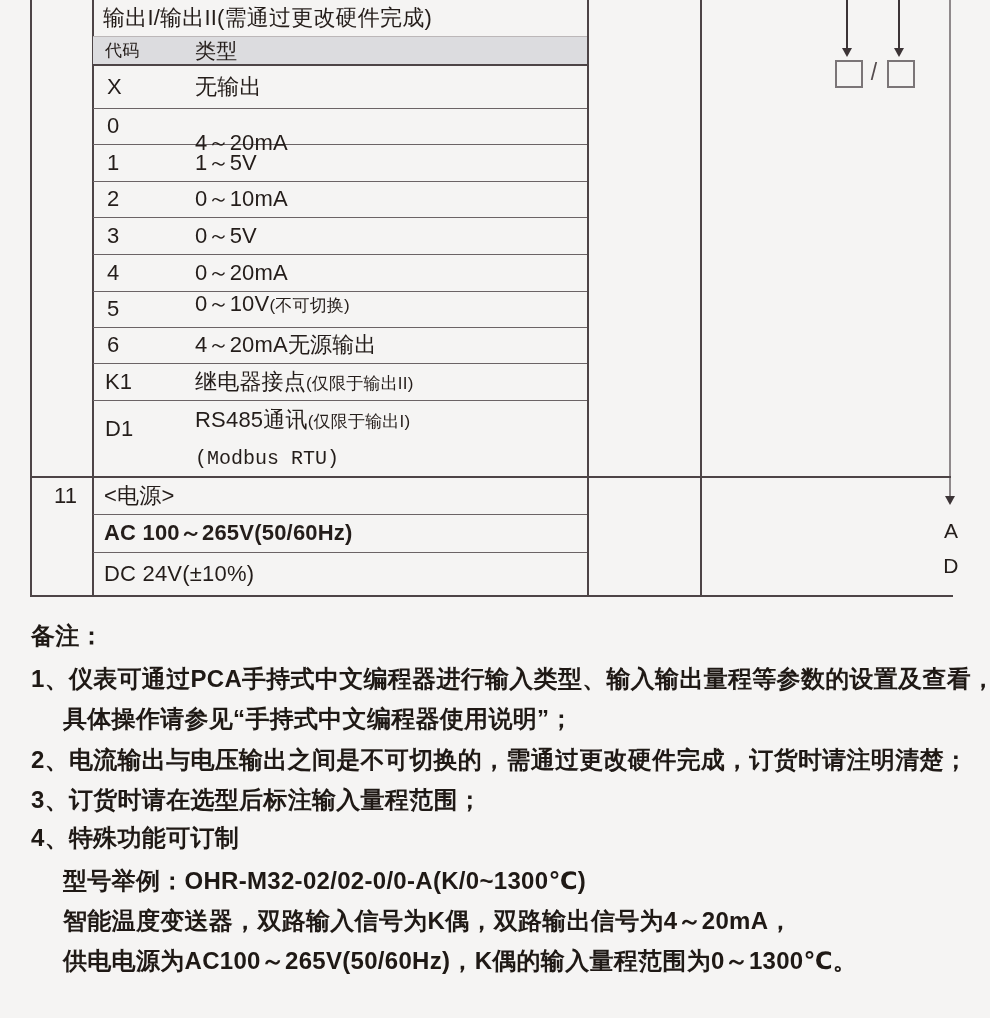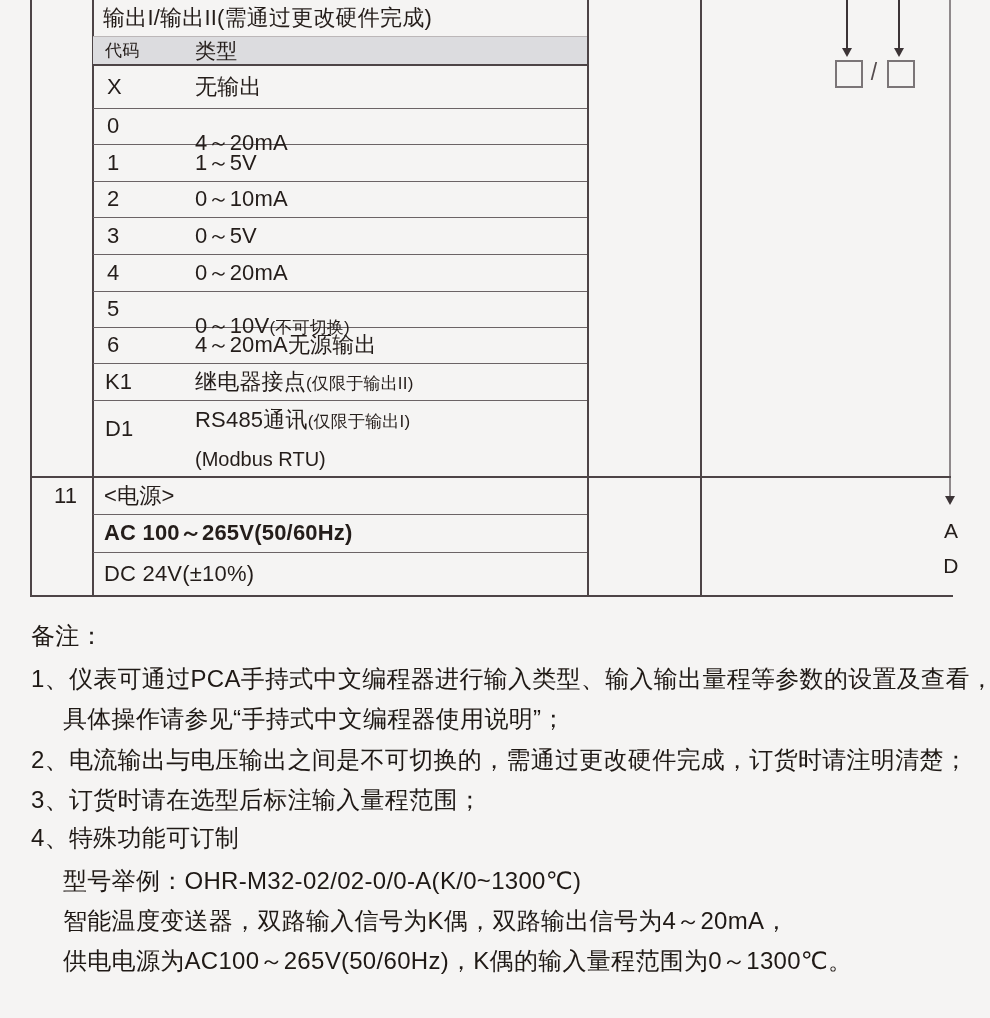--- a/index.html
+++ b/index.html
@@ -8,22 +8,22 @@
     font-family:"Liberation Sans","DejaVu Sans",sans-serif;color:#241d1a;
   }
   .vline{position:absolute;width:2px;background:#4d4446;}
   .vline.gray{width:2px;background:#8f898b;}
   .hline{position:absolute;height:1px;background:#6b6365;}
   .hline.dark{height:2px;background:#4d4446;}
   .hline.light{background:#bcb7b8;}
   .t{position:absolute;white-space:nowrap;}
   .tbl{font-size:22px;font-weight:500;letter-spacing:0.2px;}
   .small{font-size:17px;font-weight:500;}
-  .mono-note{font-size:20px;font-weight:500;}
-  .note{font-size:24px;font-weight:400;color:#1f1915;letter-spacing:0.3px;}
+  .mono-note{font-size:20px;font-weight:500;font-family:Liberation Mono, monospace;}
+  .note{font-size:24px;font-weight:700;color:#1f1915;letter-spacing:0.3px;}
   .band{position:absolute;background:#dcdcdf;}
   .sq{position:absolute;width:24px;height:24px;border:2px solid #7b7577;background:transparent;}
   .arrowhead{position:absolute;width:0;height:0;border-left:5px solid transparent;border-right:5px solid transparent;border-top:9px solid #3c3436;}
   .codecol{width:80px;}
 </style>
 </head>
 <body>
 
 <div class="vline" style="left:30px;top:0;height:597px;"></div>
 <div class="vline" style="left:92px;top:0;height:597px;"></div>
@@ -68,21 +68,21 @@
 <div class="t tbl codecol" style="left:107px;top:181px;height:36px;line-height:36px;">2</div>
 <div class="t tbl" style="left:195px;top:181px;height:36px;line-height:36px;">0～10mA</div>
 
 <div class="t tbl codecol" style="left:107px;top:217px;height:37px;line-height:37px;">3</div>
 <div class="t tbl" style="left:195px;top:217px;height:37px;line-height:37px;">0～5V</div>
 
 <div class="t tbl codecol" style="left:107px;top:254px;height:37px;line-height:37px;">4</div>
 <div class="t tbl" style="left:195px;top:254px;height:37px;line-height:37px;">0～20mA</div>
 
 <div class="t tbl codecol" style="left:107px;top:291px;height:36px;line-height:36px;">5</div>
-<div class="t tbl" style="left:195px;top:308px;height:36px;line-height:36px;text-align:right;"><span>0～10V</span><span class="small">(不可切换)</span></div>
+<div class="t tbl" style="left:195px;top:286px;height:36px;line-height:36px;text-align:right;"><span>0～10V</span><span class="small">(不可切换)</span></div>
 
 <div class="t tbl codecol" style="left:107px;top:327px;height:36px;line-height:36px;">6</div>
 <div class="t tbl" style="left:195px;top:327px;height:36px;line-height:36px;">4～20mA无源输出</div>
 
 <div class="t tbl codecol" style="left:105px;top:363px;height:37px;line-height:37px;">K1</div>
 <div class="t tbl" style="left:195px;top:363px;height:37px;line-height:37px;"><span>继电器接点</span><span class="small">(仅限于输出II)</span></div>
 
 <div class="t tbl codecol" style="left:105px;top:400px;height:40px;line-height:40px;margin-top:9px;">D1</div>
 <div class="t tbl" style="left:195px;top:400px;height:40px;line-height:40px;"><span>RS485通讯</span><span class="small">(仅限于输出I)</span></div>
 <div class="t mono-note" style="left:195px;top:443px;height:32px;line-height:32px;">(Modbus RTU)</div>

